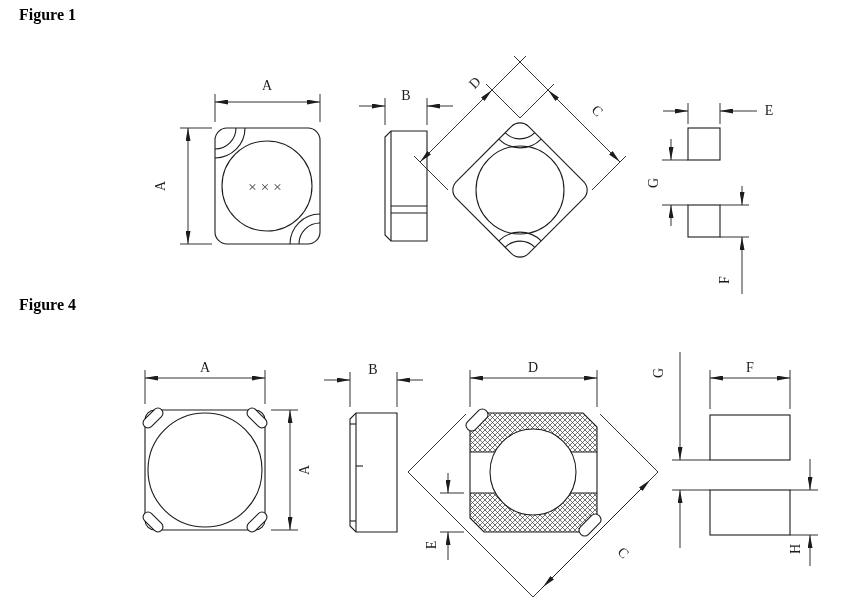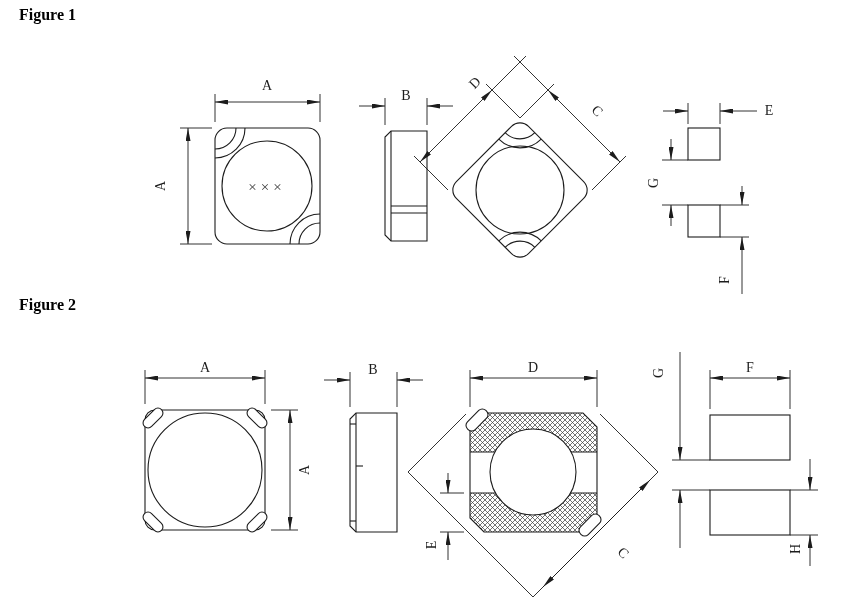--- a/index.html
+++ b/index.html
@@ -14,21 +14,21 @@
   .dl  { fill:none; stroke:#1c1c1c; stroke-width:0.9; }
   .lbl { font-family:"Liberation Serif", serif; font-size:14px; fill:#1c1c1c; text-anchor:middle; }
   .marking { font-size:15px; letter-spacing:4px; fill:#3a3a3a; }
 </style>
 </head>
 <body>
 
 <div class="canvas">
 
   <div class="fig-title" style="top:6px">Figure 1</div>
-  <div class="fig-title" style="top:296px">Figure 2</div>
+  <div class="fig-title" style="top:296px">Figure 4</div>
 
   <svg width="850" height="607" viewBox="0 0 850 607">
     <defs>
       <marker id="arw" viewBox="0 0 13 5" refX="13" refY="2.5" markerWidth="13" markerHeight="5" orient="auto-start-reverse" markerUnits="userSpaceOnUse">
         <path d="M0,0 L13,2.5 L0,5 Z" fill="#1c1c1c"></path>
       </marker>
       <pattern id="xh" width="5" height="5" patternUnits="userSpaceOnUse">
         <path d="M0,0 L5,5 M5,0 L0,5" stroke="#3a3a3a" stroke-width="0.7" fill="none"></path>
       </pattern>
     </defs>

